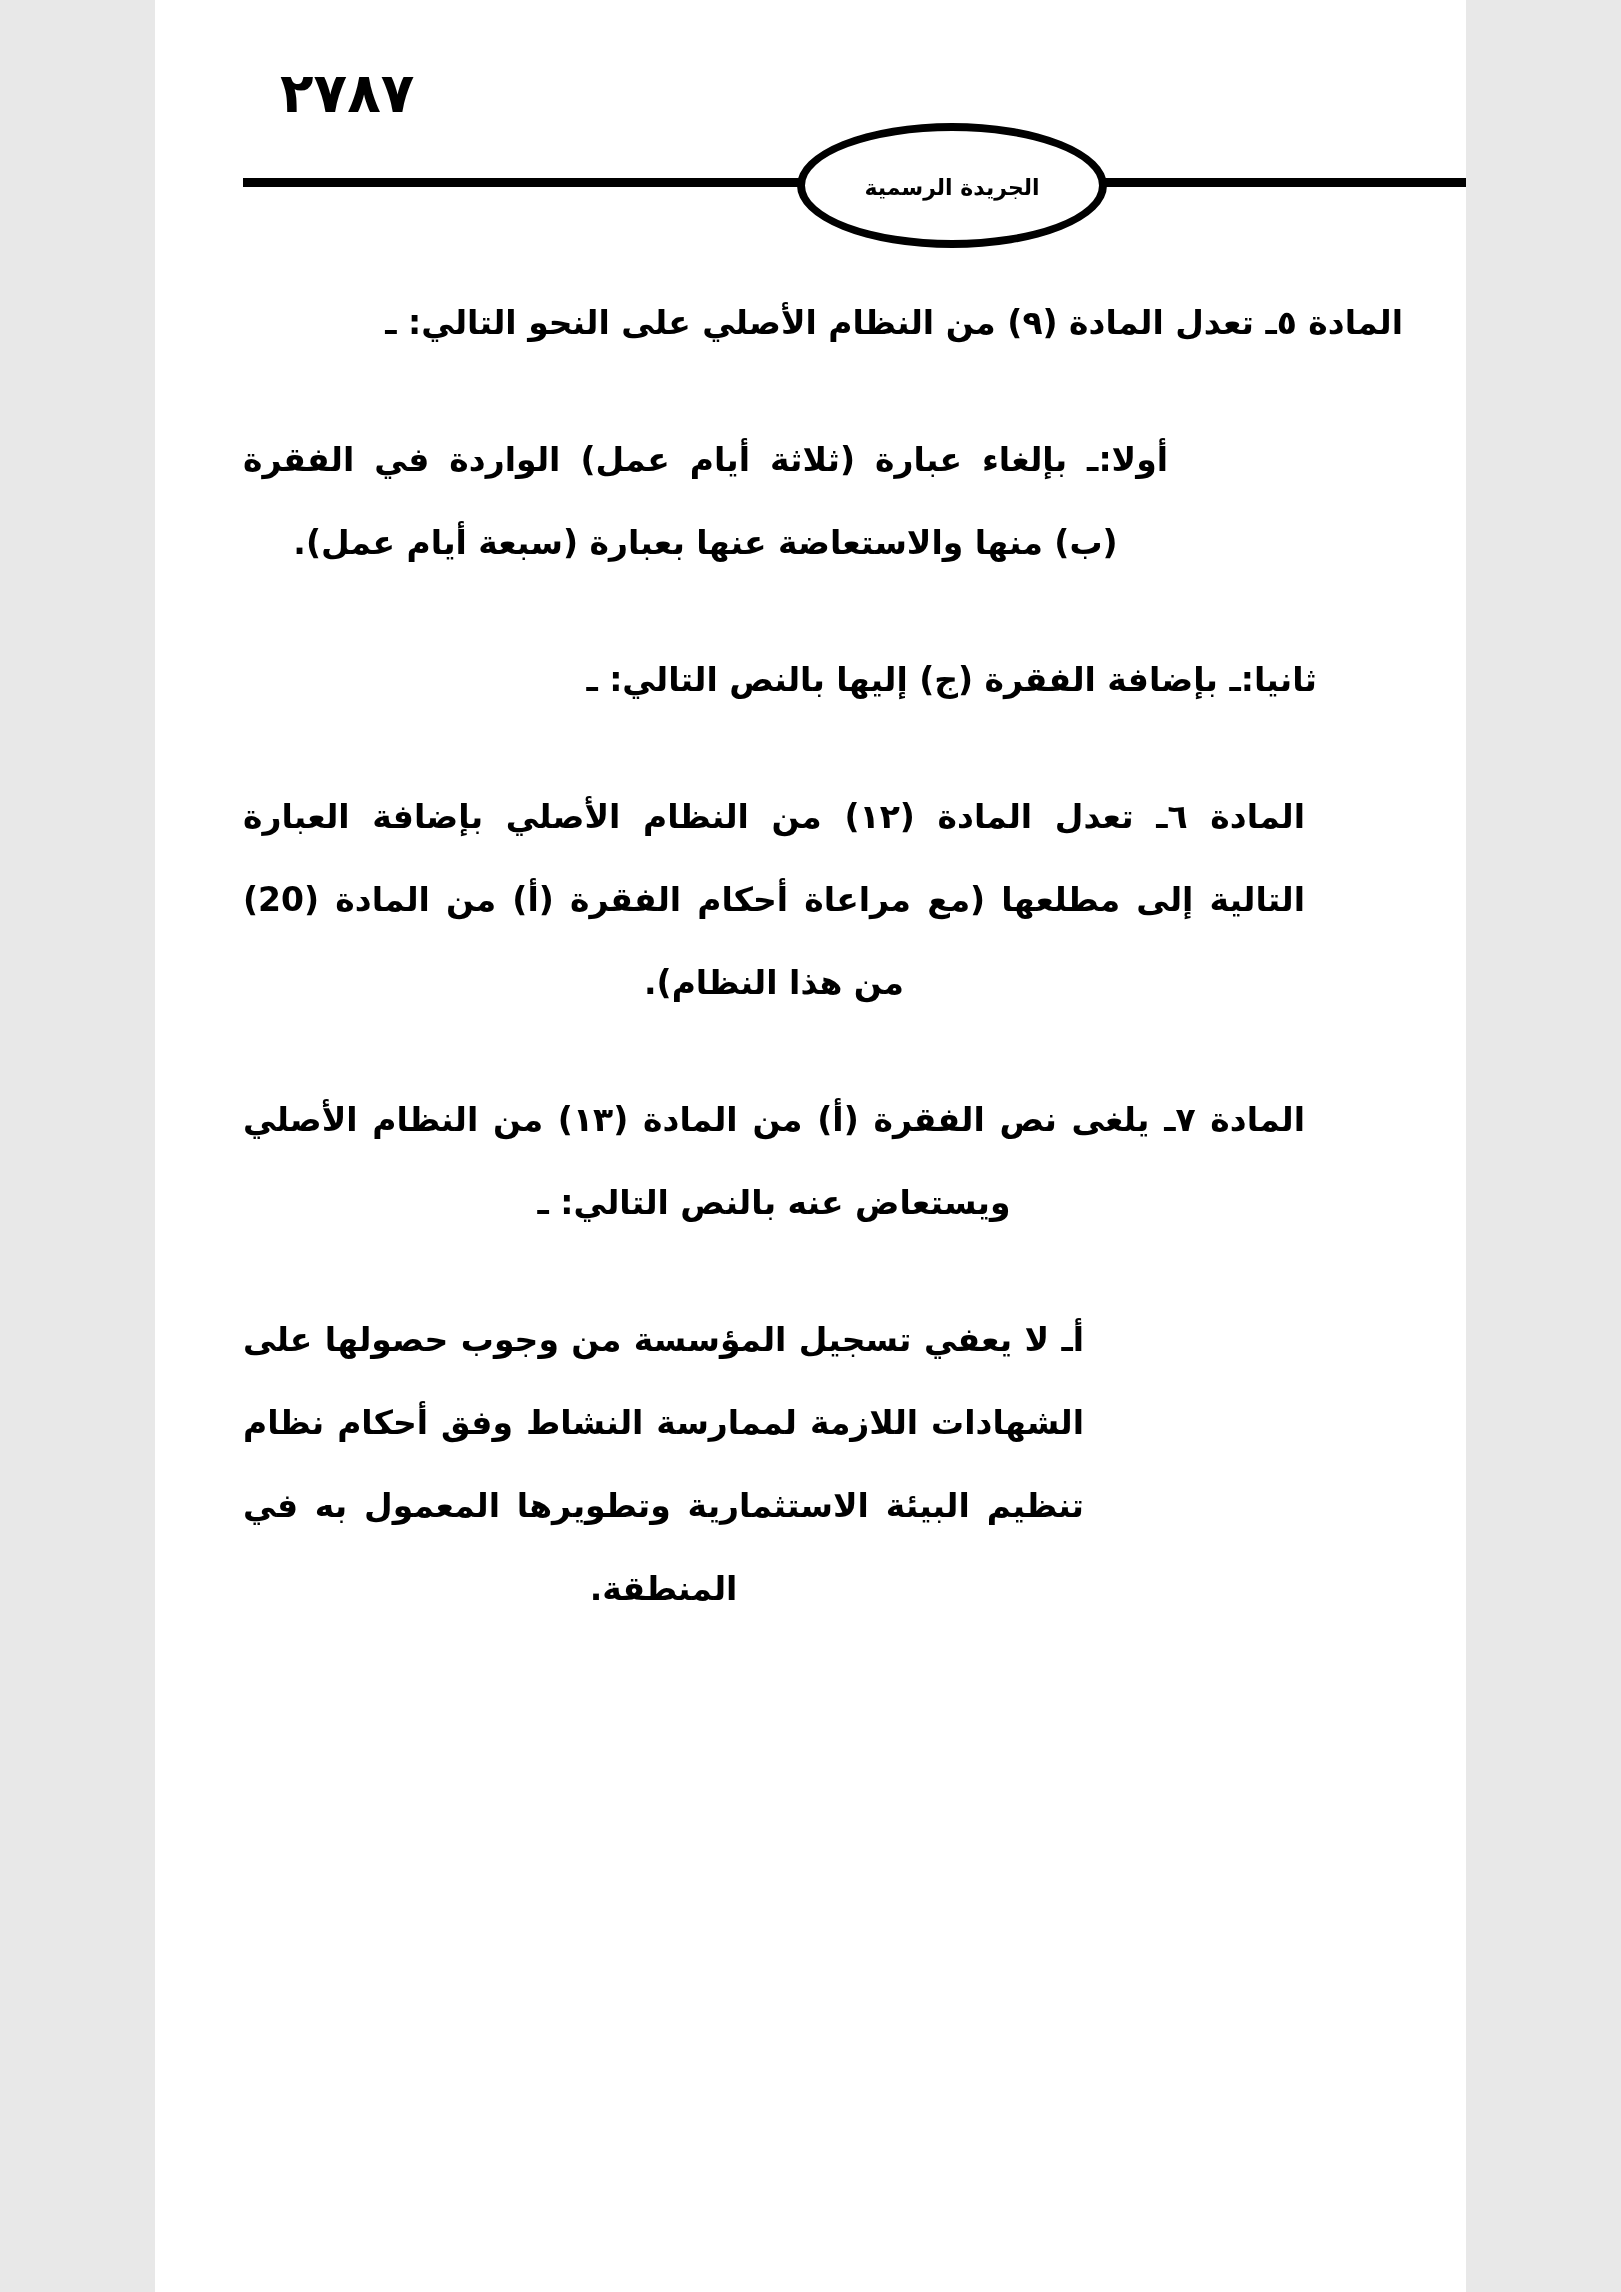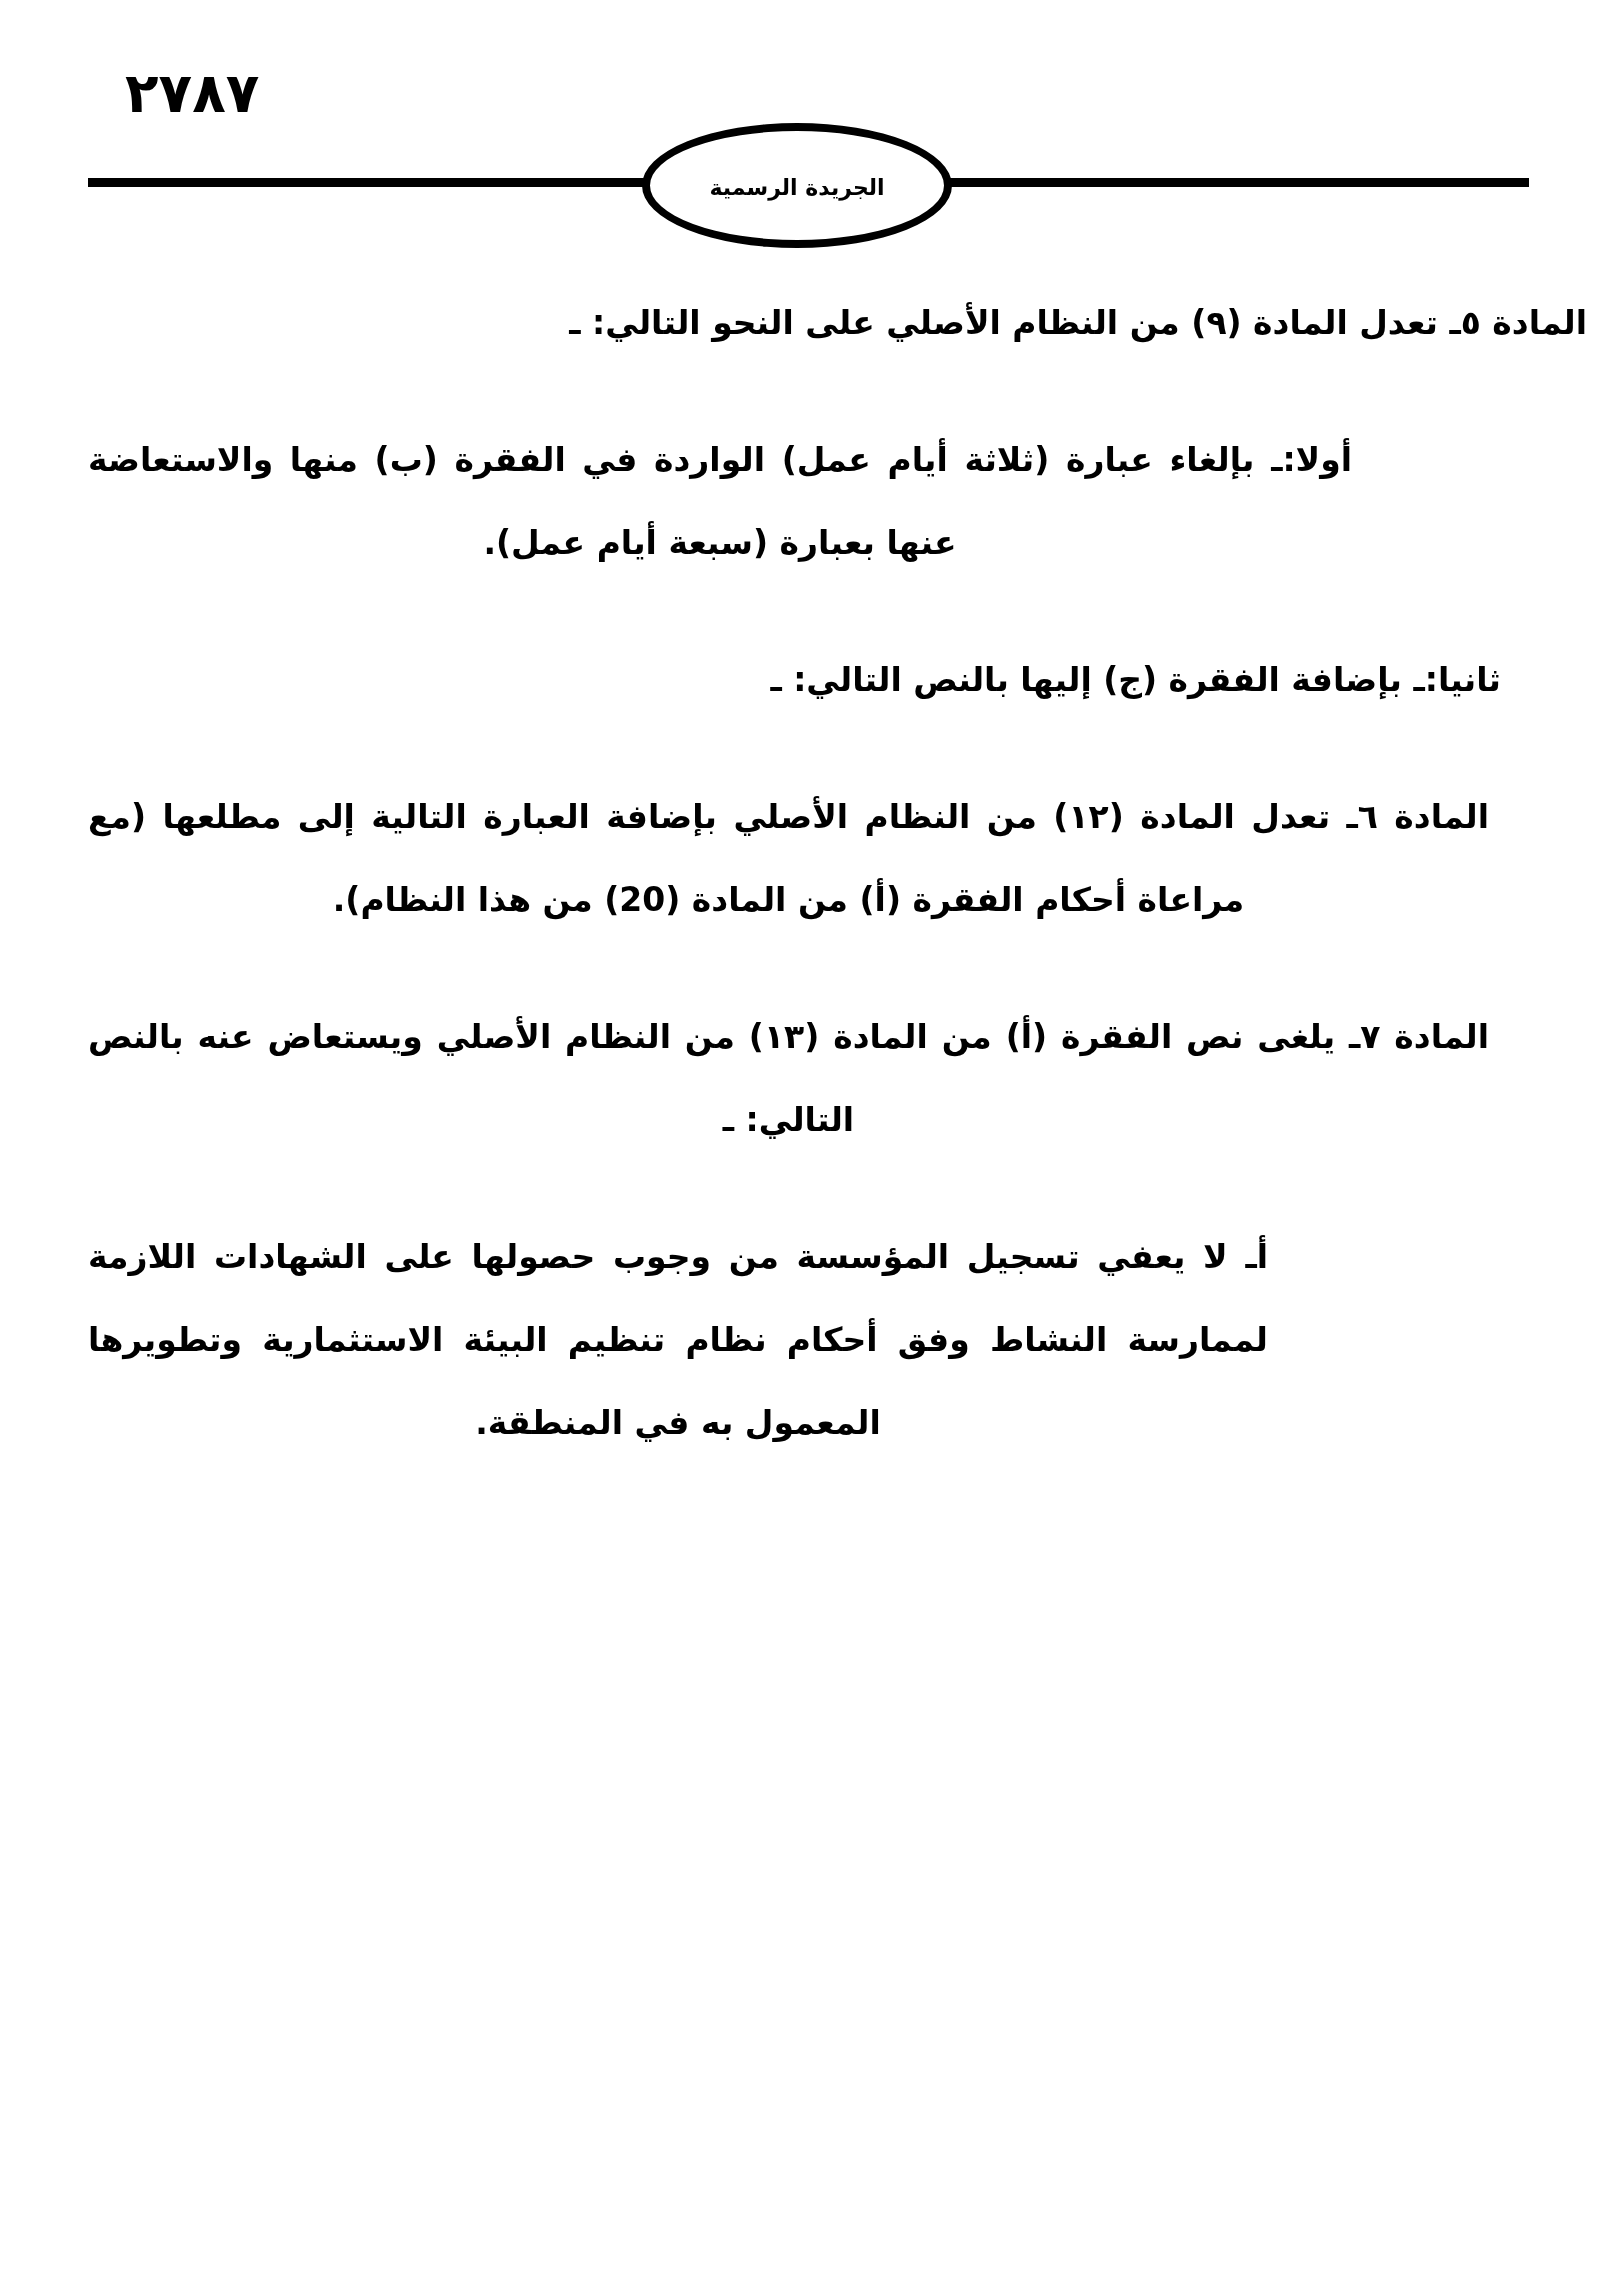--- a/index.html
+++ b/index.html
@@ -1,18 +1,18 @@
 <!DOCTYPE html>
 <html lang="ar"><head>
 <meta charset="utf-8">
 <style>
   html,body { margin:0; padding:0; background:#e8e8e8; }
   .page {
     position:relative;
-    width:1621px; height:2293px;
+    width:1311px; height:2293px;
     margin:0 auto;
     background:#ffffff;
     color:#000000;
     font-family:"DejaVu Sans", sans-serif;
     font-weight:bold;
     overflow:hidden;
   }
   
   .page-number {
     position:absolute; left:125px; top:61px;
@@ -34,21 +34,21 @@
     display:flex; align-items:center; justify-content:center;
     z-index:2;
   }
   .gazette-badge span {
     font-size:22px; direction:rtl; transform:translateY(2px);
   }
   
   main {
     position:absolute; top:281px; left:0; right:0;
     direction:rtl;
-    padding:0 34px 0 88px;
+    padding:0 63px 0 88px;
     font-size:33px;
     line-height:83px;
   }
   main p { margin:0 0 54px 0; }
   .al-right   { text-align:right; }
   .al-justify { text-align:justify; text-align-last:center; }
   .ind-100 { margin-right:98px; }
   .ind-205 { margin-right:86px; }
   .ind-240 { margin-right:235px; }
   .ind-320 { margin-right:314px; }

